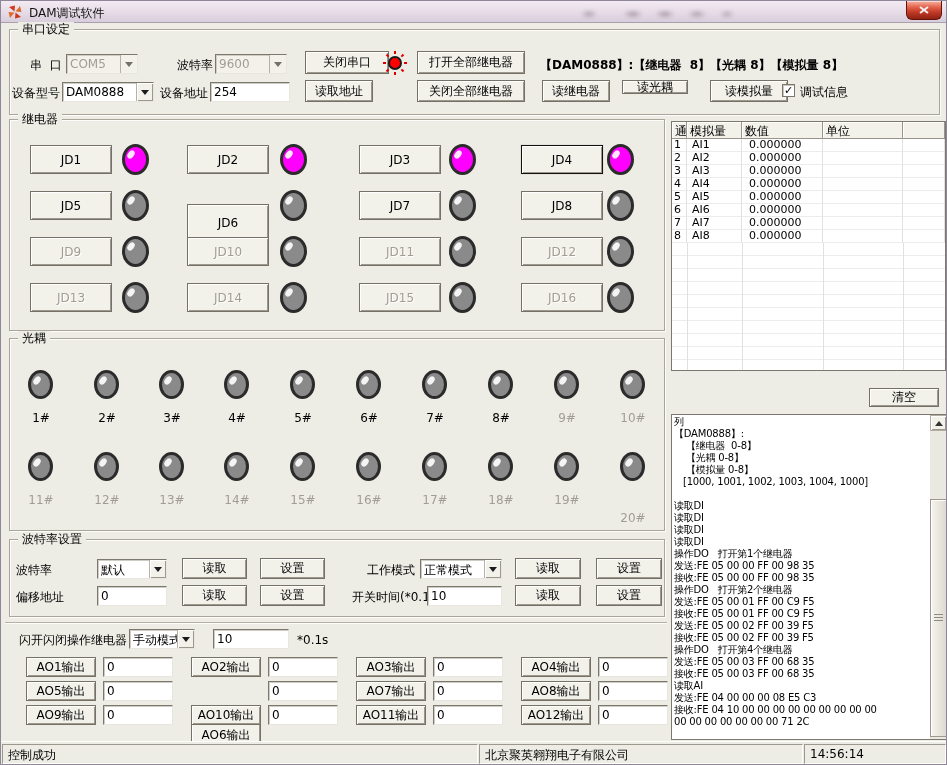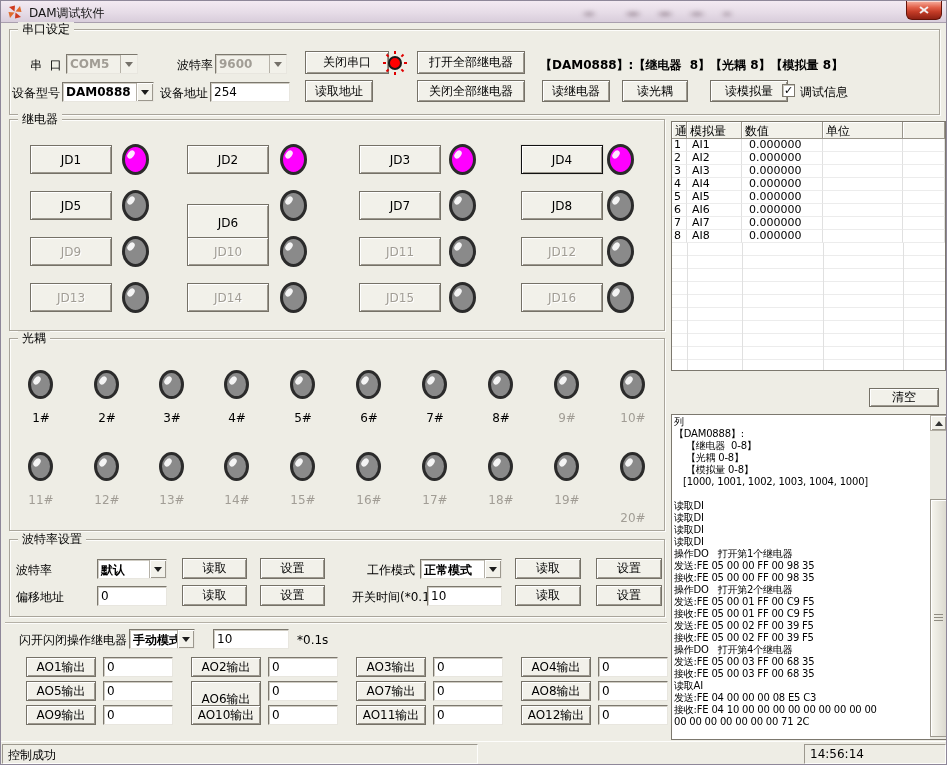--- a/index.html
+++ b/index.html
@@ -36,21 +36,21 @@
     border:1px solid #757167; box-shadow:inset 1px 1px 0 #ffffff, inset -1px -1px 0 #9c988e;
     cursor:default; white-space:nowrap; }
   .btn.dis { color:#a19d95; text-shadow:1px 1px 0 #fff; }
   .btn.focusd { border:1px solid #111;
     box-shadow:inset 1px 1px 0 #ffffff, inset -1px -1px 0 #9c988e, 0 0 0 1px #e4e2da; }
   .tb { position:absolute; font:12px "DejaVu Sans",sans-serif; background:#fff; color:#000;
     border:1px solid; border-color:#7c786e #e8e6df #e8e6df #7c786e;
     box-shadow:inset 1px 1px 0 #cfccc3; padding:1px 3px; }
   .combo { position:absolute; height:20px; background:#fff; display:flex;
     border:1px solid; border-color:#7c786e #e8e6df #e8e6df #7c786e;
-    box-shadow:inset 1px 1px 0 #cfccc3;font-weight:bold; }
+    box-shadow:inset 1px 1px 0 #cfccc3; }
   .combo-text { flex:1; padding:2px 3px; overflow:hidden; white-space:nowrap; }
   .combo-arrow { width:17px; background:#F2F1EA; border-left:1px solid #b5b1a7;
     box-shadow:inset 1px 1px 0 #fff, inset -1px -1px 0 #9c988e;
     display:flex; align-items:center; justify-content:center; }
   .tri { width:0; height:0; border-left:4px solid transparent; border-right:4px solid transparent;
     border-top:5px solid #1c1c1c; }
   .combo.dis { background:#F2F1EA; }
   .combo.dis .combo-text { color:#a19d95; }
   .combo.dis .combo-arrow { box-shadow:none; }
   .combo.dis .tri { border-top-color:#75716a; }
@@ -167,21 +167,21 @@
       <span class="combo-text">DAM0888</span>
       <span class="combo-arrow">
           <i class="tri"></i>
         </span>
     </div>
     <span class="lbl" style="left:150px;top:56px">设备地址</span>
     <input class="tb" style="left: 200px; top: 52px; width: 80px; height: 20px;" value="254">
     <button class="btn" style="left:295px;top:50px;width:68px;height:22px">读取地址</button>
     <button class="btn" style="left:407px;top:50px;width:108px;height:22px">关闭全部继电器</button>
     <button class="btn" style="left:532px;top:50px;width:68px;height:22px">读继电器</button>
-    <button class="btn" style="left:612px;top:50px;width:66px;height:22px">读光耦</button>
+    <button class="btn" style="left:612px;top:50px;width:66px;height:14px">读光耦</button>
     <button class="btn" style="left:700px;top:50px;width:78px;height:22px">读模拟量</button>
     <span class="cb" style="left:772px;top:54px"><span class="cbmark">✓</span></span>
     <span class="lbl" style="left:790px;top:55px">调试信息</span>
   </div>
 
   <div class="group" style="left:8px;top:118px;width:656px;height:212px">
     <span class="group-label">继电器</span>
     <button class="btn" style="left:20px;top:25px;width:82px;height:29px">JD1</button>
     <span class="led lg on" style="left:112px;top:24px"></span>
     <button class="btn" style="left:177px;top:25px;width:82px;height:29px">JD2</button>
@@ -417,34 +417,35 @@
   <input class="tb" style="left: 102px; top: 656px; width: 70px; height: 20px;" value="0">
   <button class="btn" style="left:190px;top:656px;width:70px;height:20px">AO2输出</button>
   <input class="tb" style="left: 267px; top: 656px; width: 70px; height: 20px;" value="0">
   <button class="btn" style="left:355px;top:656px;width:70px;height:20px">AO3输出</button>
   <input class="tb" style="left: 432px; top: 656px; width: 70px; height: 20px;" value="0">
   <button class="btn" style="left:520px;top:656px;width:70px;height:20px">AO4输出</button>
   <input class="tb" style="left: 597px; top: 656px; width: 70px; height: 20px;" value="0">
 
   <button class="btn" style="left:25px;top:680px;width:70px;height:20px">AO5输出</button>
   <input class="tb" style="left: 102px; top: 680px; width: 70px; height: 20px;" value="0">
-  <button class="btn" style="left:190px;top:680px;width:70px;height:36px">AO6输出</button>
+  <button class="btn" style="left:190px;top:716px;width:70px;height:36px">AO6输出</button>
   <input class="tb" style="left: 267px; top: 680px; width: 70px; height: 20px;" value="0">
   <button class="btn" style="left:355px;top:680px;width:70px;height:20px">AO7输出</button>
   <input class="tb" style="left: 432px; top: 680px; width: 70px; height: 20px;" value="0">
   <button class="btn" style="left:520px;top:680px;width:70px;height:20px">AO8输出</button>
   <input class="tb" style="left: 597px; top: 680px; width: 70px; height: 20px;" value="0">
 
   <button class="btn" style="left:25px;top:704px;width:70px;height:20px">AO9输出</button>
   <input class="tb" style="left: 102px; top: 704px; width: 70px; height: 20px;" value="0">
   <button class="btn" style="left:190px;top:704px;width:70px;height:20px">AO10输出</button>
   <input class="tb" style="left: 267px; top: 704px; width: 70px; height: 20px;" value="0">
   <button class="btn" style="left:355px;top:704px;width:70px;height:20px">AO11输出</button>
   <input class="tb" style="left: 432px; top: 704px; width: 70px; height: 20px;" value="0">
   <button class="btn" style="left:520px;top:704px;width:70px;height:20px">AO12输出</button>
   <input class="tb" style="left: 597px; top: 704px; width: 70px; height: 20px;" value="0">
 
   <div class="statusbar">
     <span class="spanel" style="left:1px;width:476px">控制成功</span>
+    <span class="spanel" style="left:478px;width:324px">北京聚英翱翔电子有限公司</span>
     <span class="spanel" style="left:803px;width:142px">14:56:14</span>
   </div>
 
 </div>
 
 </body></html>

